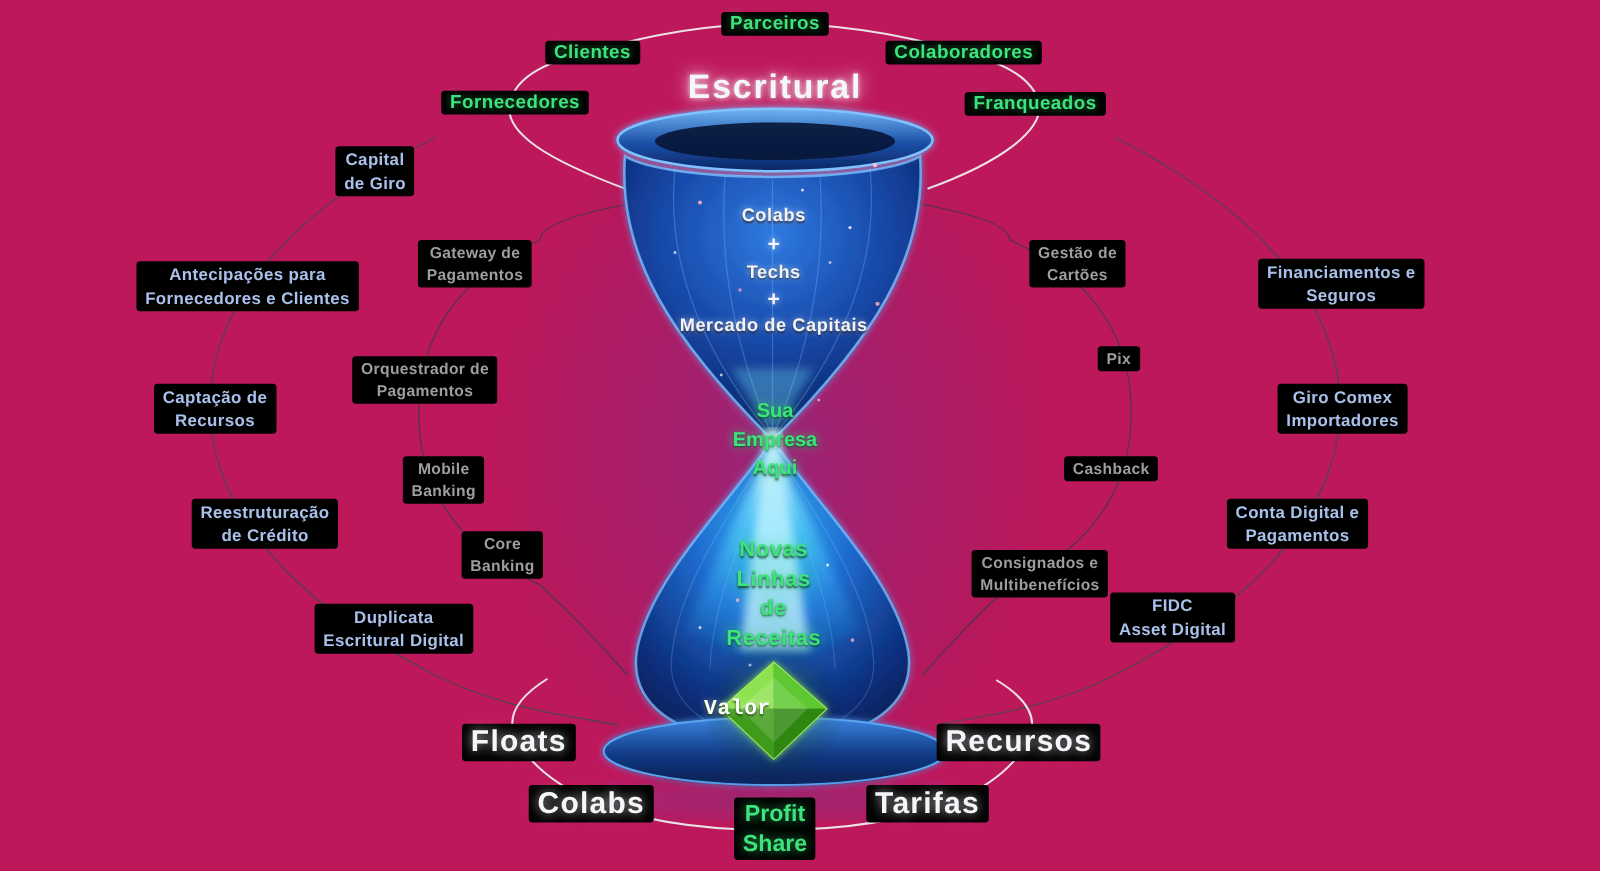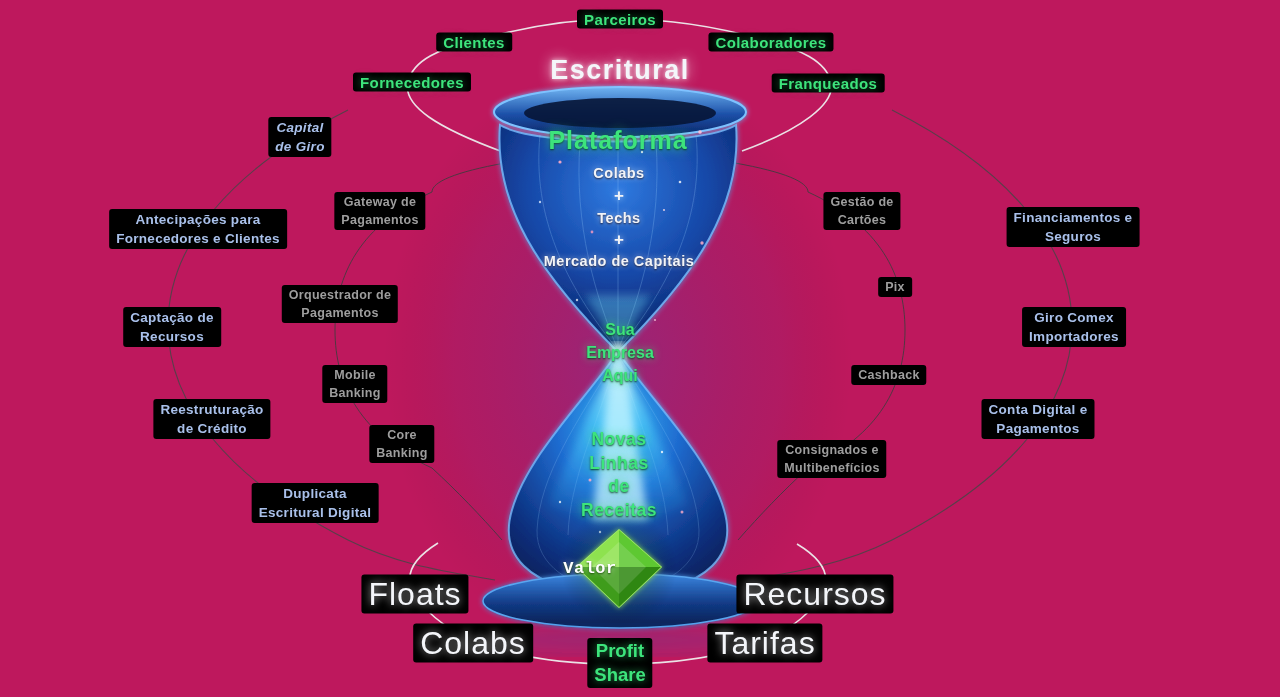--- a/index.html
+++ b/index.html
@@ -24,21 +24,21 @@
   .plus{color:#f2f4f8;font-size:17px;font-weight:700;
     text-shadow:0 0 6px rgba(255,255,255,.6);}
   .blue{color:#a9c0ea;font-size:13.5px;font-weight:700;line-height:19px;letter-spacing:.3px;}
   .gray{color:#9e9e9e;font-size:12.5px;font-weight:700;line-height:18px;letter-spacing:.3px;}
   .white-big{color:#f4f6fa;font-size:29px;font-weight:800;line-height:39px;letter-spacing:2px;
     text-shadow:0 0 13px rgba(255,255,255,.85),0 0 4px rgba(255,255,255,.6);}
   .green-mid{color:#3de47c;font-size:16px;font-weight:700;line-height:23px;
     text-shadow:0 0 8px rgba(61,228,124,.8),0 1px 2px rgba(0,30,10,.9);}
   .green-receitas{color:#3de47c;font-size:17.5px;font-weight:700;line-height:23.5px;letter-spacing:.5px;
     text-shadow:0 0 10px rgba(61,228,124,.75),0 1px 2px rgba(0,30,10,.9);}
-  .white-lg{color:#f4f6fa;font-size:32px;font-weight:400;letter-spacing:1px;
+  .white-lg{color:#f4f6fa;font-size:24px;font-weight:700;letter-spacing:1px;
     text-shadow:0 0 9px rgba(255,255,255,.7);}
   .green-profit{color:#3de47c;font-size:18.5px;font-weight:700;line-height:24px;
     text-shadow:0 0 9px rgba(61,228,124,.7);}
   .gem-label{color:#fff;font-size:17px;font-weight:800;letter-spacing:.5px;z-index:7;
     text-shadow:0 1px 2px rgba(20,70,0,.9),0 0 6px rgba(255,255,255,.5);}
 </style>
 </head>
 <body>
 
 <div id="stage">
@@ -170,28 +170,27 @@
     </g>
   </svg>
 
   <div class="lbl green-sm masked" style="left:620px;top:19px;">Parceiros</div>
   <div class="lbl green-sm masked" style="left:474px;top:42px;">Clientes</div>
   <div class="lbl green-sm masked" style="left:771px;top:42px;">Colaboradores</div>
   <div class="lbl green-sm masked" style="left:412px;top:82px;">Fornecedores</div>
   <div class="lbl green-sm masked" style="left:828px;top:83px;">Franqueados</div>
   <div class="lbl white-xl" style="left:620px;top:70px;">Escritural</div>
 
-  <div class="lbl green-lg" style="left:618px;top:140px;">Plataforma</div>
   <div class="lbl white-md" style="left:619px;top:173px;">Colabs</div>
   <div class="lbl plus" style="left:619px;top:196px;">+</div>
   <div class="lbl white-md" style="left:619px;top:218px;">Techs</div>
   <div class="lbl plus" style="left:619px;top:240px;">+</div>
   <div class="lbl white-md" style="left:619px;top:261px;">Mercado de Capitais</div>
 
-  <div class="lbl blue masked" style="left:300px;top:137px;font-style:italic;">Capital
+  <div class="lbl blue masked" style="left:300px;top:137px;">Capital
 de Giro</div>
   <div class="lbl blue masked" style="left:198px;top:229px;">Antecipações para
 Fornecedores e Clientes</div>
   <div class="lbl blue masked" style="left:172px;top:327px;">Captação de
 Recursos</div>
   <div class="lbl blue masked" style="left:212px;top:419px;">Reestruturação
 de Crédito</div>
   <div class="lbl blue masked" style="left:315px;top:503px;">Duplicata
 Escritural Digital</div>
 
@@ -203,20 +202,22 @@
 Banking</div>
   <div class="lbl gray masked" style="left:402px;top:444px;">Core
 Banking</div>
 
   <div class="lbl blue masked" style="left:1073px;top:227px;">Financiamentos e
 Seguros</div>
   <div class="lbl blue masked" style="left:1074px;top:327px;">Giro Comex
 Importadores</div>
   <div class="lbl blue masked" style="left:1038px;top:419px;">Conta Digital e
 Pagamentos</div>
+  <div class="lbl blue masked" style="left:938px;top:494px;">FIDC
+Asset Digital</div>
 
   <div class="lbl gray masked" style="left:862px;top:211px;">Gestão de
 Cartões</div>
   <div class="lbl gray masked" style="left:895px;top:287px;">Pix</div>
   <div class="lbl gray masked" style="left:889px;top:375px;">Cashback</div>
   <div class="lbl gray masked" style="left:832px;top:459px;">Consignados e
 Multibenefícios</div>
 
   <div class="lbl green-mid" style="left:620px;top:352px;">Sua
 Empresa
@@ -224,17 +225,17 @@
 
   <div class="lbl green-receitas" style="left:619px;top:475px;">Novas
 Linhas
 de
 Receitas</div>
   <div class="lbl gem-label" style="left:590px;top:568px;font-family:Liberation Mono, monospace;">Valor</div>
 
   <div class="lbl white-lg masked" style="left:415px;top:594px;">Floats</div>
   <div class="lbl white-lg masked" style="left:815px;top:594px;">Recursos</div>
   <div class="lbl white-lg masked" style="left:473px;top:643px;">Colabs</div>
-  <div class="lbl white-lg masked" style="left:765px;top:643px;">Tarifas</div>
+  <div class="lbl white-lg masked" style="left:742px;top:643px;">Tarifas</div>
   <div class="lbl green-profit masked" style="left:620px;top:663px;">Profit
 Share</div>
 
 </div>
 
 </body></html>

